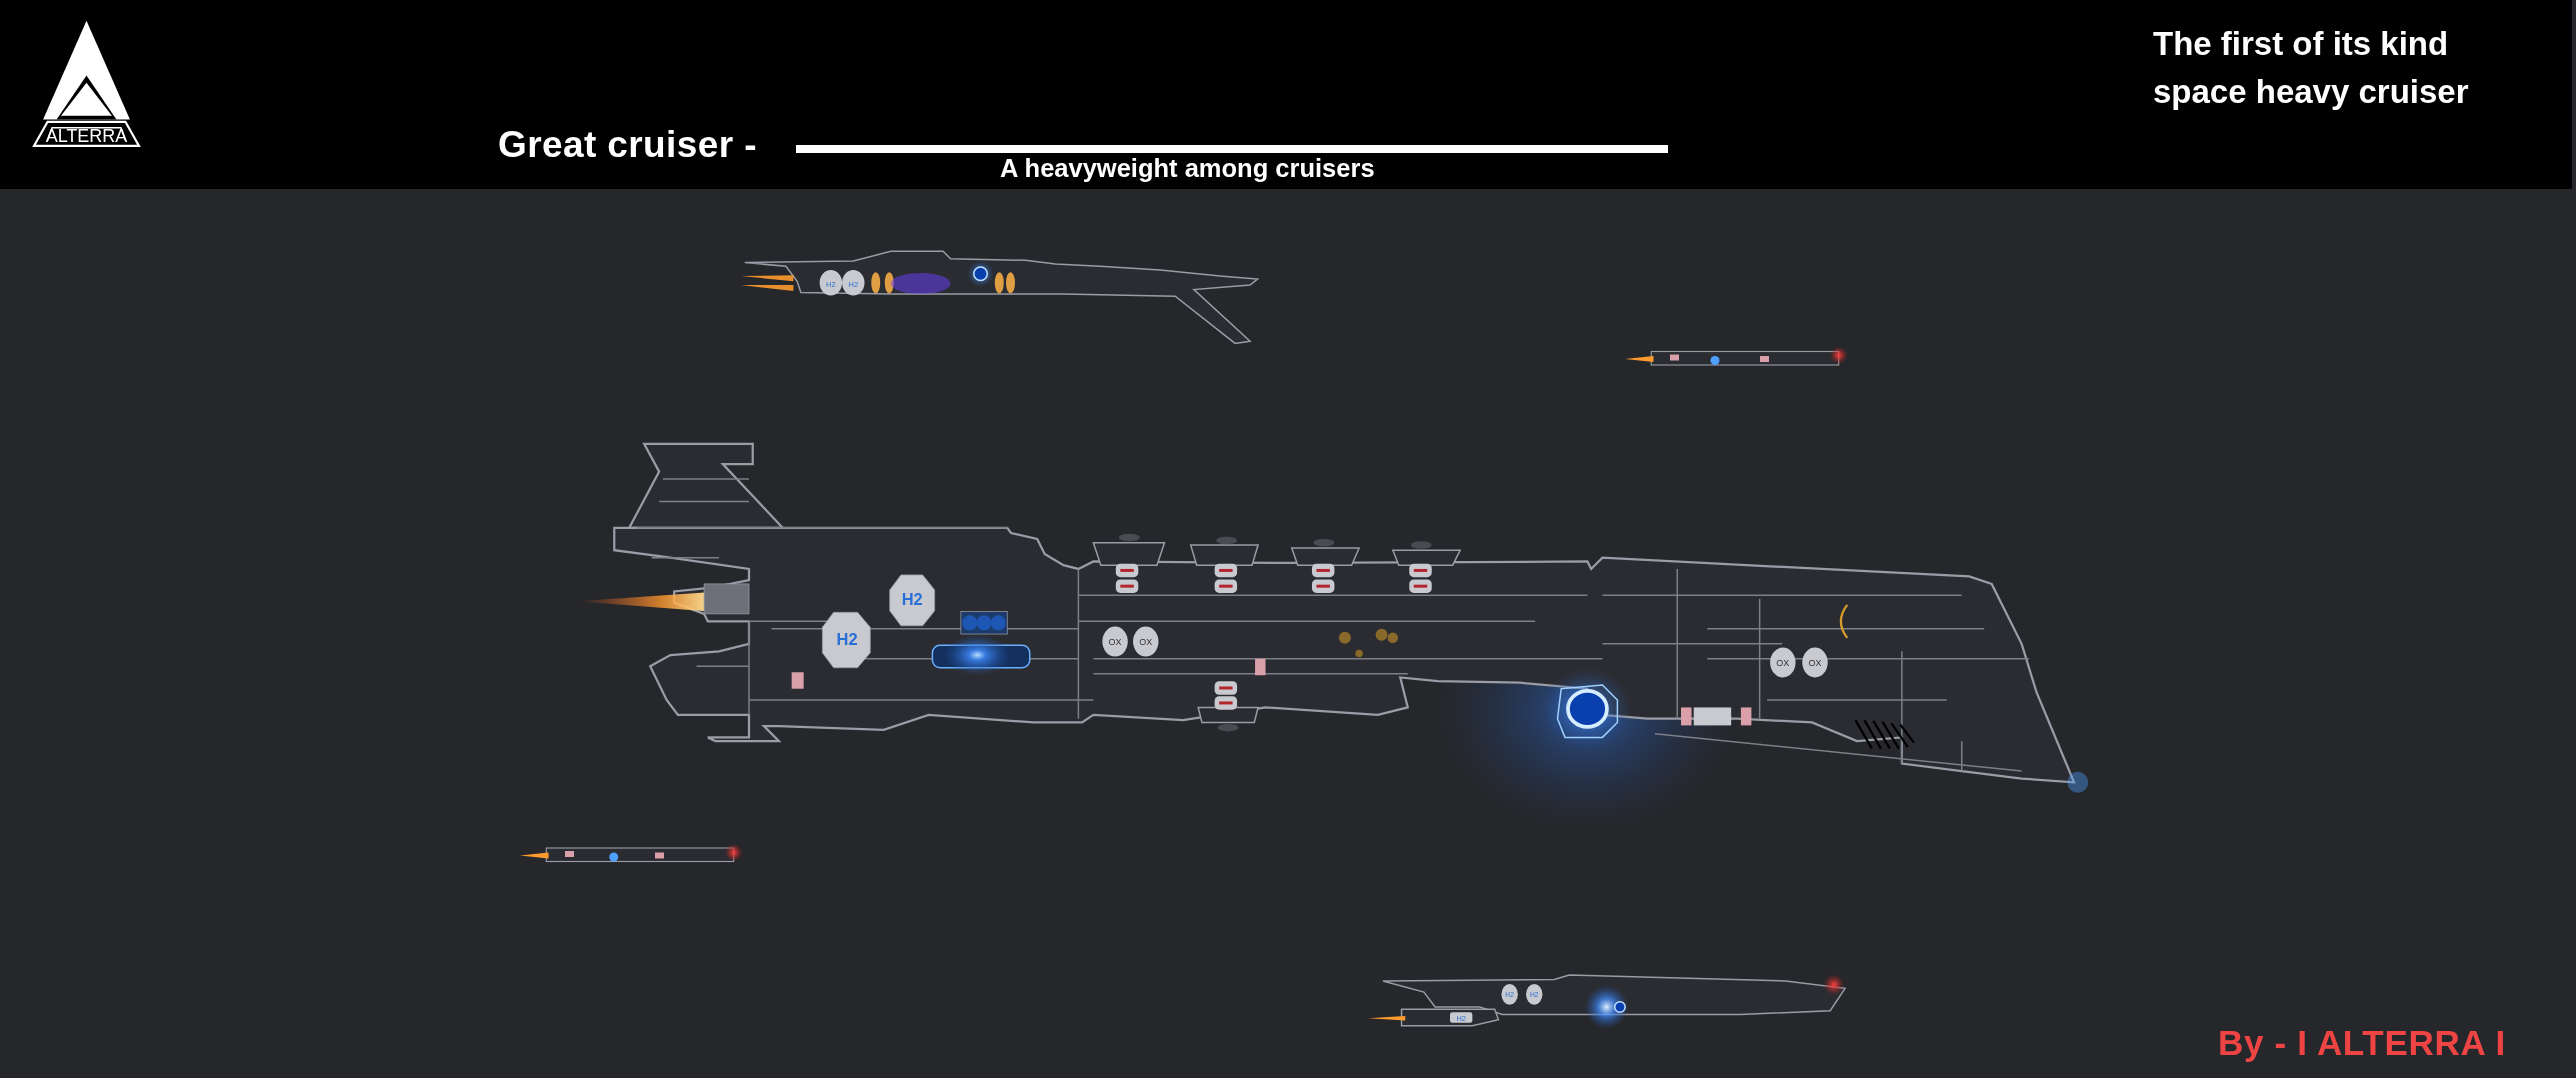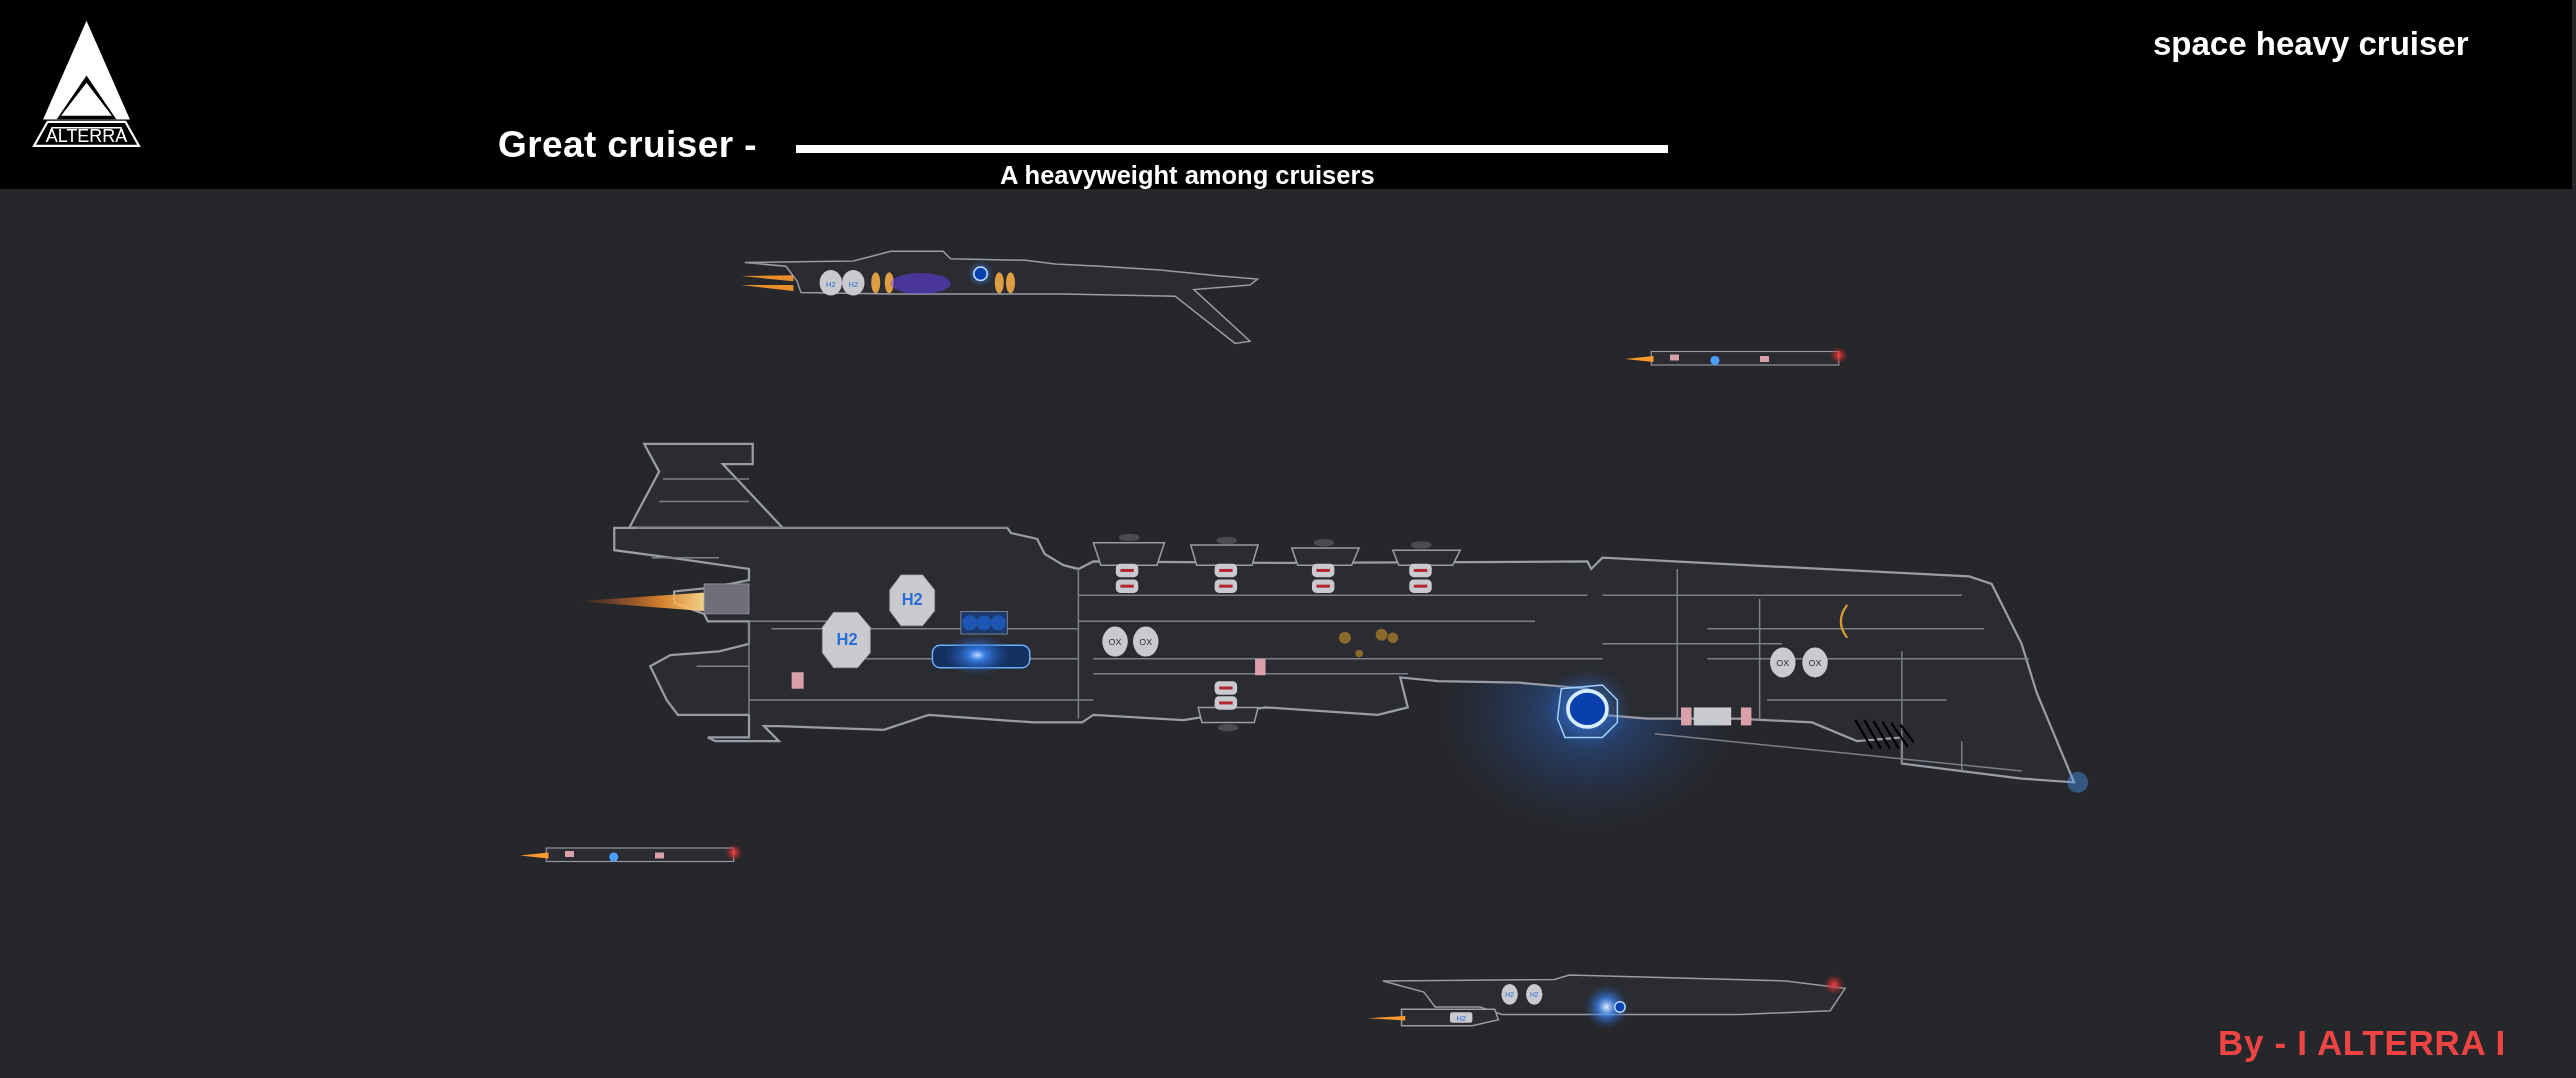--- a/index.html
+++ b/index.html
@@ -2,21 +2,21 @@
 <html style="font-size:12px"><head>
 <meta charset="utf-8">
 <style>
   html, body { margin:0; padding:0; }
   body { width:2576px; height:1078px; background:#26272b; overflow:hidden; position:relative; font-family:"Liberation Sans", sans-serif; }
   .header { position:absolute; left:0; top:0; width:2572px; height:189px; background:#000; }
   .logo { position:absolute; left:19px; top:16.5px; width:135px; height:131px; }
   .kicker { position:absolute; left:498px; top:124px; color:#fff; font-weight:bold; font-size:37px; white-space:nowrap; letter-spacing:0.4px; }
   .title { position:absolute; left:796px; top:28.5px; color:#fff; font-weight:bold; font-size:123px; line-height:112px; white-space:nowrap; letter-spacing:-0.7px; }
   .title-bar { position:absolute; left:796px; top:145px; width:872px; height:8.2px; background:#fff; }
-  .subtitle { position:absolute; left:1000px; top:154px; color:#fff; font-weight:bold; font-size:25.5px; white-space:nowrap;margin-top:7px; }
+  .subtitle { position:absolute; left:1000px; top:154px; color:#fff; font-weight:bold; font-size:25.5px; white-space:nowrap; }
   .tagline { position:absolute; left:2153px; top:19.5px; color:#fff; font-weight:bold; font-size:33px; line-height:48px; }
   .tagline div { white-space:nowrap; }
   .signature { position:absolute; left:2218px; top:1023px; color:#ef4444; font-weight:bold; font-size:35px; white-space:nowrap; letter-spacing:0.7px; }
   .ship { position:absolute; }
   svg { display:block; overflow:visible; }
 </style>
 </head>
 <body>
 
 <div class="header">
@@ -27,20 +27,21 @@
     <path d="M20,172 L38,140 L142,140 L160,172 Z" fill="none" stroke="#fff" stroke-width="3"></path>
     <path d="M38,165 L44,148 L136,148 L142,165" fill="none" stroke="#fff" stroke-width="2"></path>
     <text x="90" y="167" text-anchor="middle" fill="#fff" font-family="Liberation Sans, sans-serif" font-size="24">ALTERRA</text>
   </svg>
 
   <div class="kicker">Great cruiser -</div>
   <div class="title-bar"></div>
   <div class="subtitle">A heavyweight among cruisers</div>
 
   <div class="tagline">
+    <div>The first of its kind</div>
     <div>space heavy cruiser</div>
   </div>
 </div>
 
 <div class="ship" style="left:0;top:0;width:2576px;height:1078px;">
   <svg width="2576" height="1078" viewBox="0 0 3440 1440">
     <defs>
       <radialGradient id="blueGlow" cx="50%" cy="50%" r="50%">
         <stop offset="0%" stop-color="#bfe0ff" stop-opacity="1"></stop>
         <stop offset="25%" stop-color="#3f8cff" stop-opacity="0.8"></stop>

